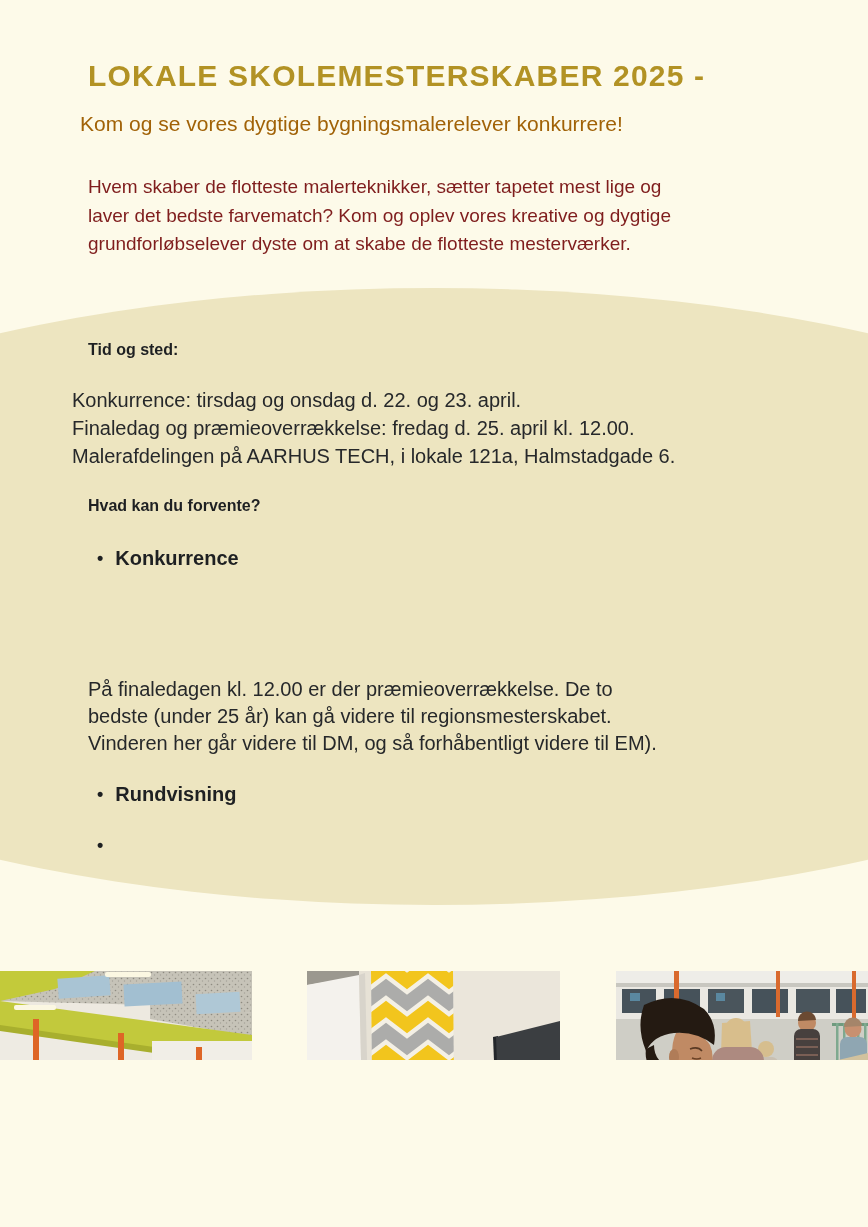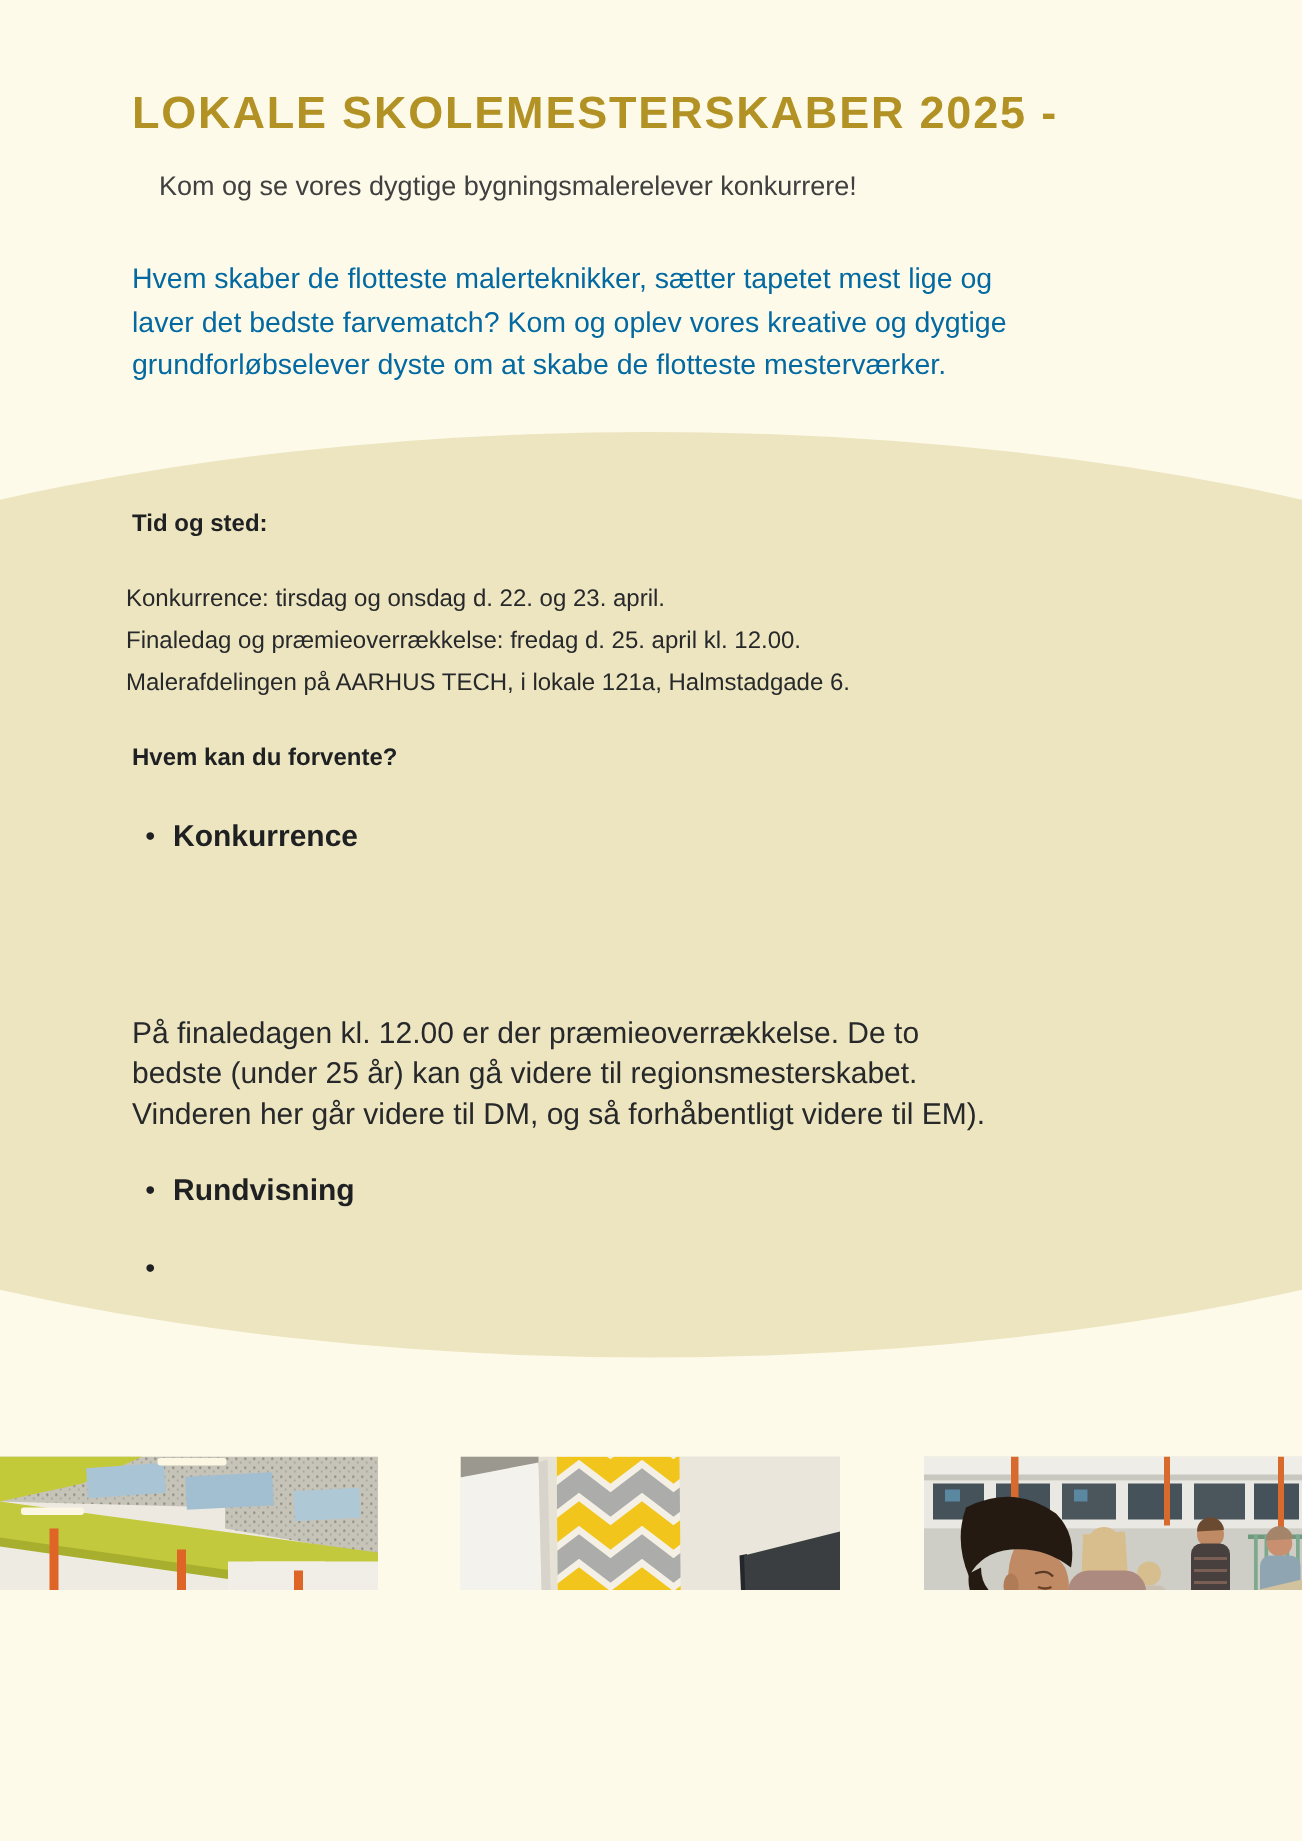--- a/index.html
+++ b/index.html
@@ -19,35 +19,35 @@
   .blob{
     position:absolute;left:-46%;top:288px;width:192%;height:617px;
     border-radius:50%;background:var(--blob);
   }
   .title{
     left:88px;top:58px;width:760px;margin:0;
     font-size:30px;font-weight:700;letter-spacing:1.2px;
     color:var(--title_gold);line-height:36px;
   }
   .subtitle{
-    left:106px;top:110px;width:760px;margin:0;
-    font-size:18px;font-weight:400;color:#404040;line-height:28px;
+    left:80px;top:110px;width:760px;margin:0;
+    font-size:21px;font-weight:400;color:#a16207;line-height:28px;
   }
   .intro{
     left:88px;top:173px;width:740px;margin:0;
-    font-size:19px;line-height:28.5px;color:#0369a1;white-space:pre-line;
+    font-size:19px;line-height:28.5px;color:#7f1d1d;white-space:pre-line;
   }
   .h-bold{
     left:88px;width:740px;margin:0;
     font-size:16px;font-weight:700;color:#1E2022;line-height:28px;
   }
   .tid-heading{top:336px;}
   .schedule{
-    left:84px;top:386px;width:760px;margin:0;
-    font-size:16px;line-height:28px;color:#26282A;white-space:pre-line;
+    left:72px;top:386px;width:760px;margin:0;
+    font-size:20px;line-height:28px;color:#26282A;white-space:pre-line;
   }
   .expect-heading{top:492px;}
   .bullet{
     left:97px;width:700px;margin:0;display:flex;align-items:baseline;
     font-size:20px;font-weight:700;color:#1E2022;line-height:26px;
   }
   .bullet .dot{
     font-size:18px;margin-right:12px;position:relative;top:-1px;
   }
   .bullet-1{top:545px;}
@@ -80,21 +80,21 @@
   <p class="abs intro">Hvem skaber de flotteste malerteknikker, sætter tapetet mest lige og
 laver det bedste farvematch? Kom og oplev vores kreative og dygtige
 grundforløbselever dyste om at skabe de flotteste mesterværker.</p>
 
   <h2 class="abs h-bold tid-heading">Tid og sted:</h2>
 
   <p class="abs schedule">Konkurrence: tirsdag og onsdag d. 22. og 23. april.
 Finaledag og præmieoverrækkelse: fredag d. 25. april kl. 12.00.
 Malerafdelingen på AARHUS TECH, i lokale 121a, Halmstadgade 6.</p>
 
-  <h2 class="abs h-bold expect-heading">Hvem kan du forvente?</h2>
+  <h2 class="abs h-bold expect-heading">Hvad kan du forvente?</h2>
 
   <div class="abs bullet bullet-1">
     <span class="dot">•</span>
     <span>Konkurrence</span>
   </div>
 
 
   <p class="abs body-par finale">På finaledagen kl. 12.00 er der præmieoverrækkelse. De to
 bedste (under 25 år) kan gå videre til regionsmesterskabet.
 Vinderen her går videre til DM, og så forhåbentligt videre til EM).</p>

